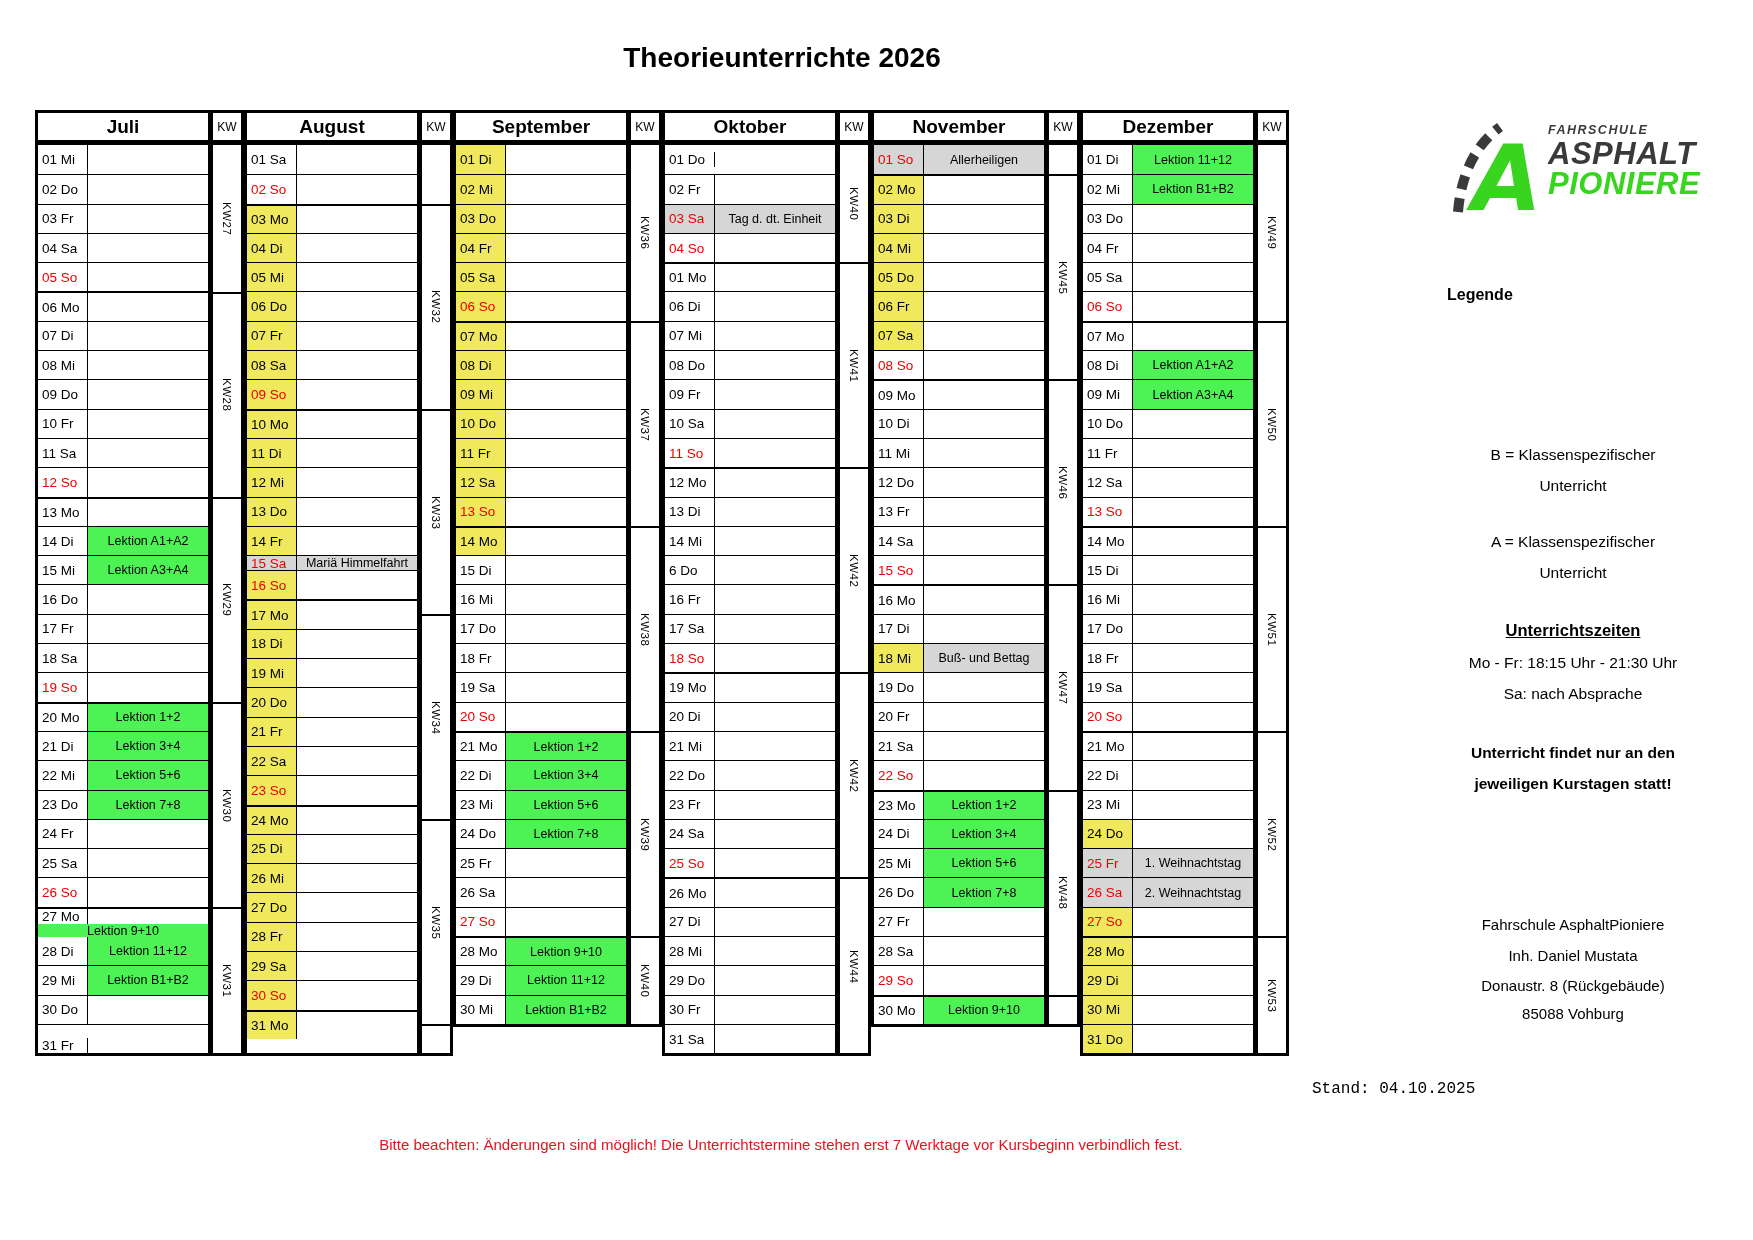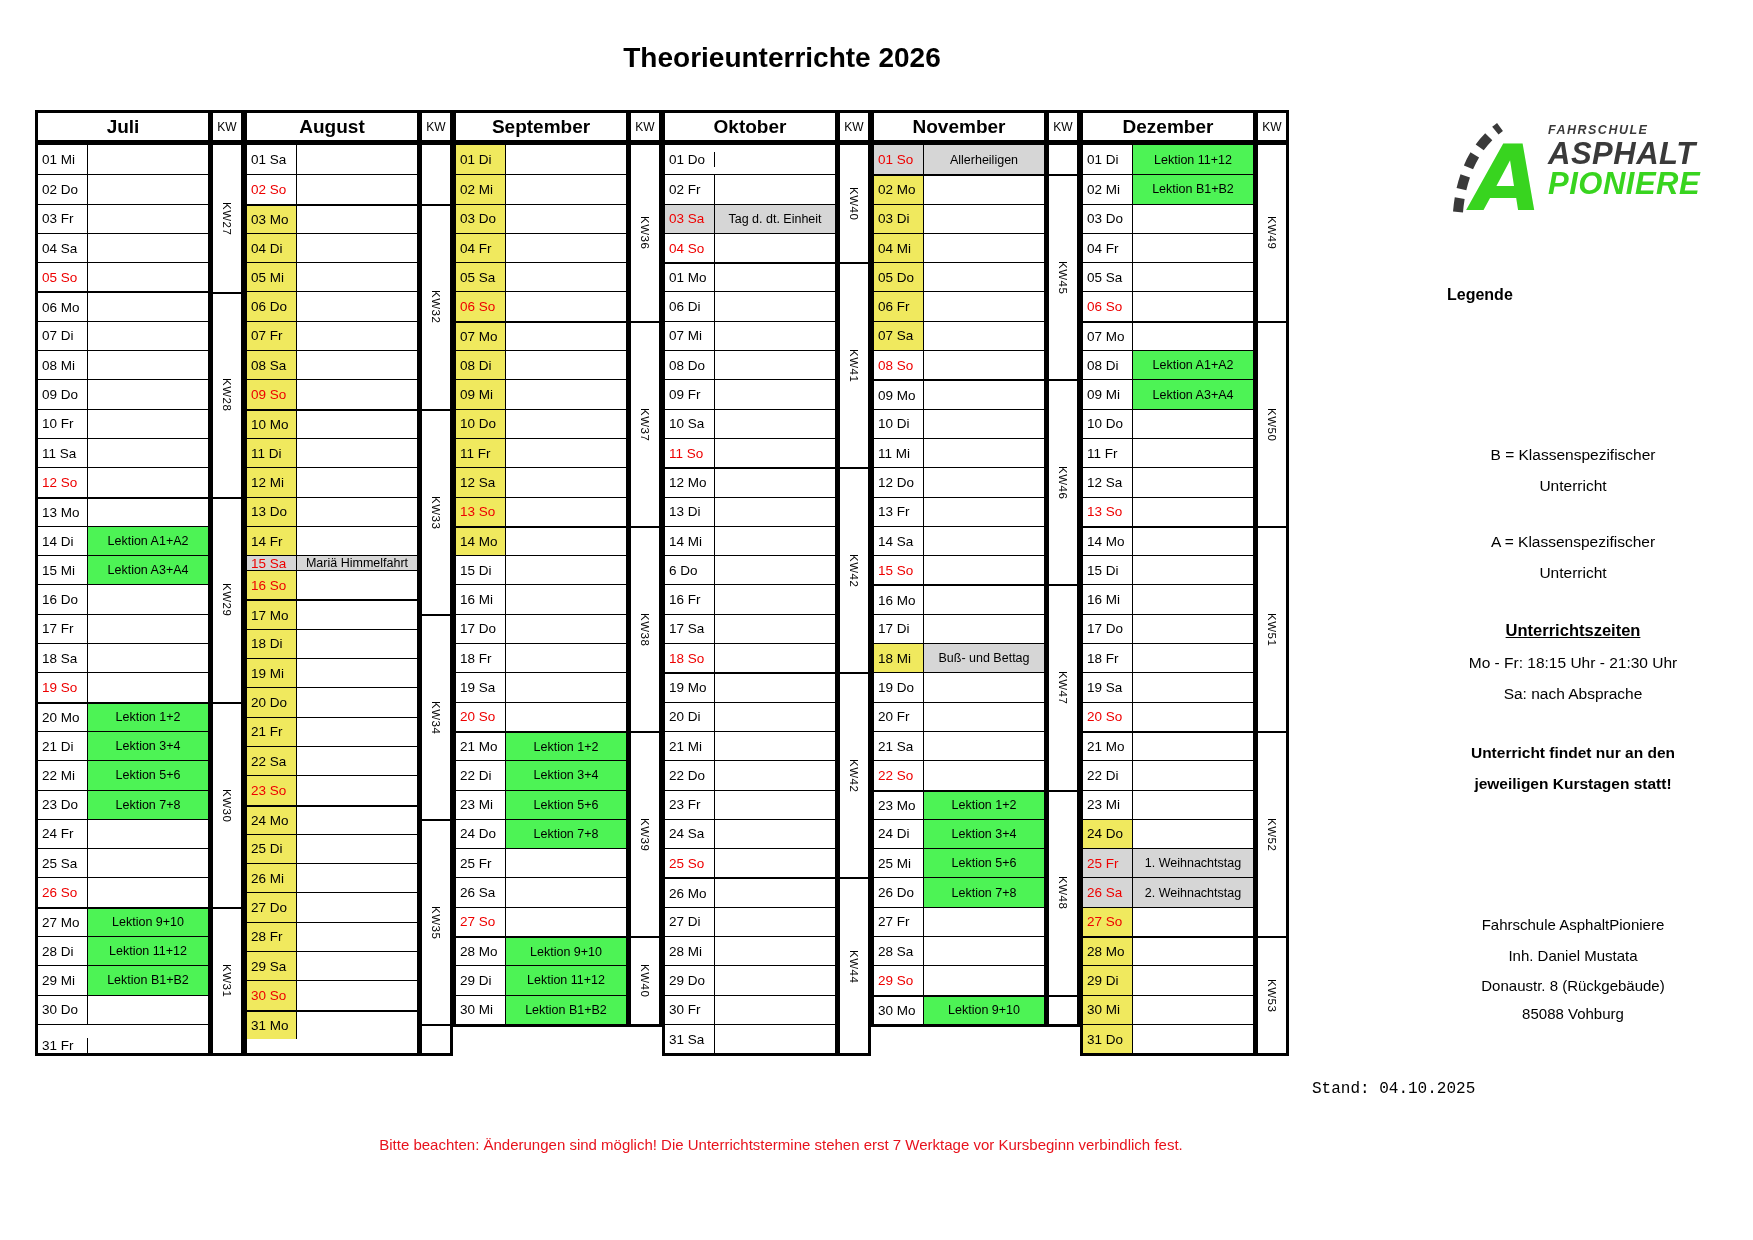--- a/index.html
+++ b/index.html
@@ -178,21 +178,21 @@
               <div class="lcell"></div>
             </div>
             <div class="drow" style="height: 29.3px;">
               <div class="dcell st-n">25 Sa</div>
               <div class="lcell"></div>
             </div>
             <div class="drow" style="height: 29.3px;">
               <div class="dcell st-s">26 So</div>
               <div class="lcell"></div>
             </div>
-            <div class="drow wk" style="height: 29.3px;">
+            <div class="drow wk" style="height: 29.3px; flex-direction: column;">
               <div class="dcell st-n">27 Mo</div>
               <div class="lcell lt-g">Lektion 9+10</div>
             </div>
             <div class="drow" style="height: 29.3px;">
               <div class="dcell st-n">28 Di</div>
               <div class="lcell lt-g">Lektion 11+12</div>
             </div>
             <div class="drow" style="height: 29.3px;">
               <div class="dcell st-n">29 Mi</div>
               <div class="lcell lt-g">Lektion B1+B2</div>

